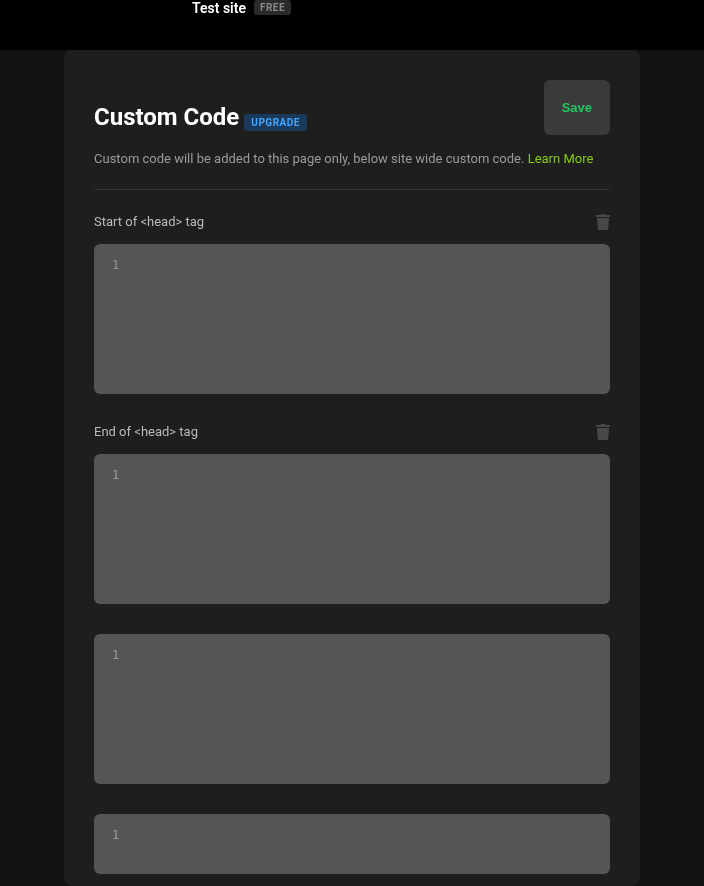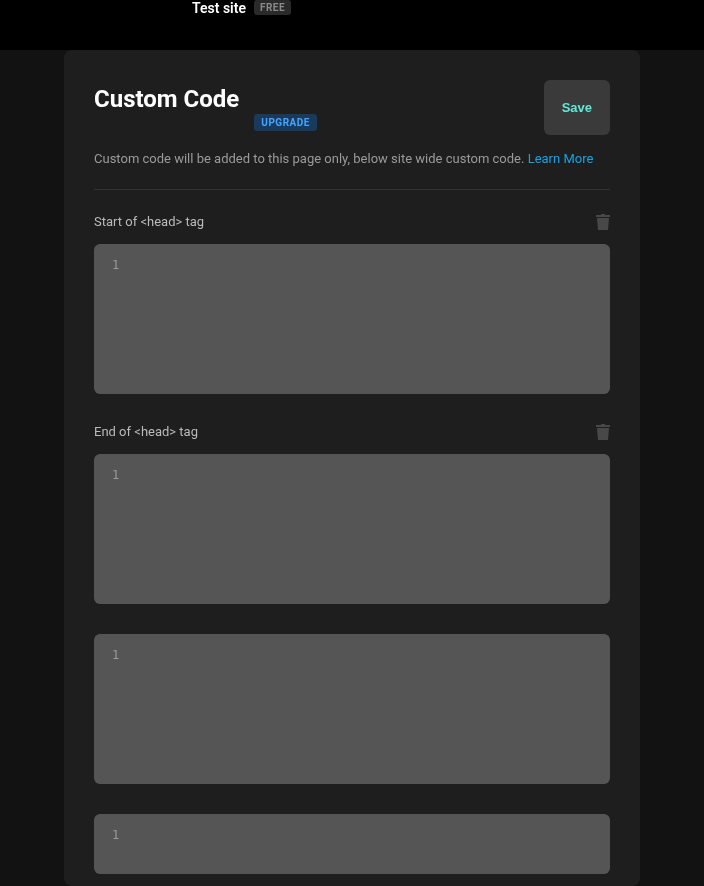--- a/index.html
+++ b/index.html
@@ -59,22 +59,22 @@
     
     .panel-header {
       display: flex;
       align-items: center;
       justify-content: space-between;
       margin-bottom: 14px;
     }
     
     .title-group {
       display: flex;
-      align-items: flex-start;
-      gap: 15px;
+      align-items: flex-end;
+      gap: 5px;
     }
     
     .panel-title {
       font-size: 24px;
       font-weight: 700;
       color: #ffffff;
     }
     
     .upgrade-badge {
       display: inline-block;
@@ -83,38 +83,38 @@
       font-size: 10px;
       font-weight: 700;
       padding: 3px 7px;
       border-radius: 3px;
       letter-spacing: 0.5px;
       margin-top: 29px;
     }
     
     .save-button {
       background: #3a3a3a;
-      color: #5eead4;
+      color: #22c55e;
       border: none;
       border-radius: 6px;
       padding: 20px 18px;
       font-size: 13px;
       font-weight: 600;
       cursor: pointer;
     }
     
     .description {
       font-size: 13px;
       color: #9a9a9a;
       line-height: 1.5;
       margin-bottom: 20px;
     }
     
     .learn-more {
-      color: #0ea5e9;
+      color: #84cc16;
       text-decoration: none;
       cursor: pointer;
     }
     
     .divider {
       border: none;
       border-top: 1px solid #333333;
       margin-bottom: 24px;
     }
     

